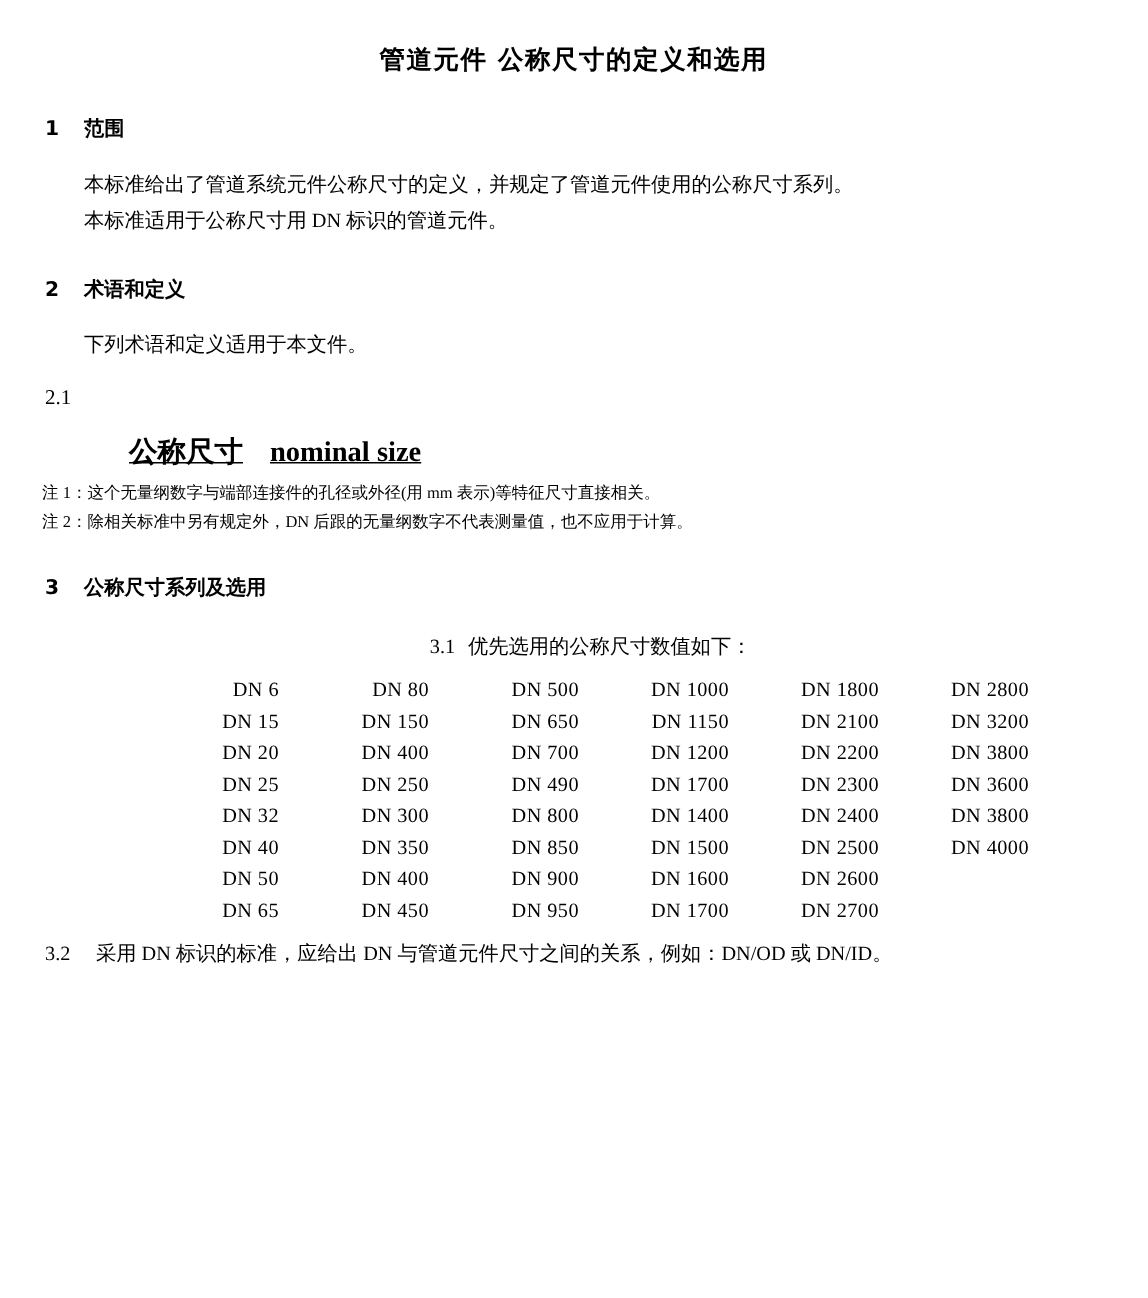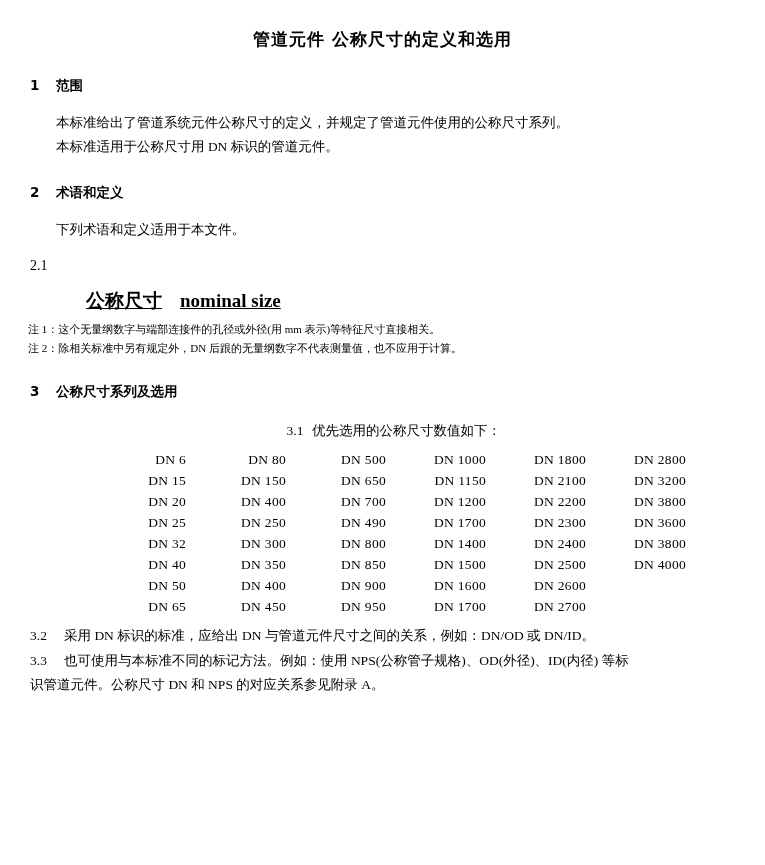--- a/index.html
+++ b/index.html
@@ -221,18 +221,14 @@
         <td>DN 2700</td>
         <td></td>
       </tr>
     </tbody>
   </table>
 
   <div class="hang" style="margin-top:6px;">
     <span class="lbl">3.2</span><span>采用 DN 标识的标准，应给出 DN 与管道元件尺寸之间的关系，例如：DN/OD 或 DN/ID。</span>
   </div>
 
-  <div class="hang">
-    <span class="lbl">3.3</span><span>也可使用与本标准不同的标记方法。例如：使用 NPS(公称管子规格)、OD(外径)、ID(内径) 等标</span>
-    <span class="cont">识管道元件。公称尺寸 DN 和 NPS 的对应关系参见附录 A。</span>
-  </div>
 
 </div>
 
 </body></html>

